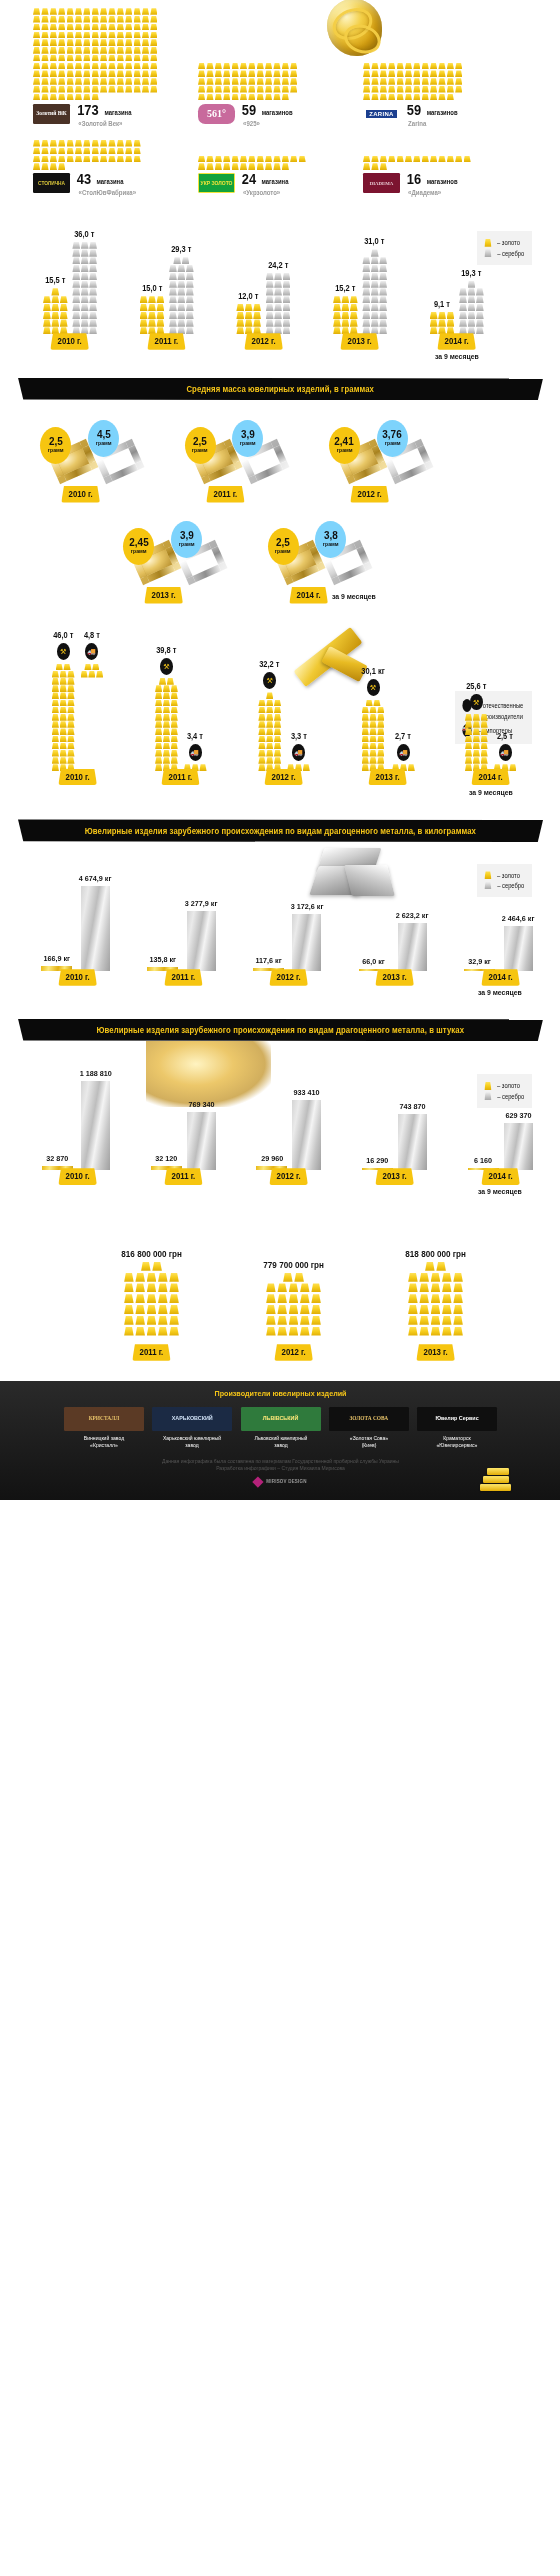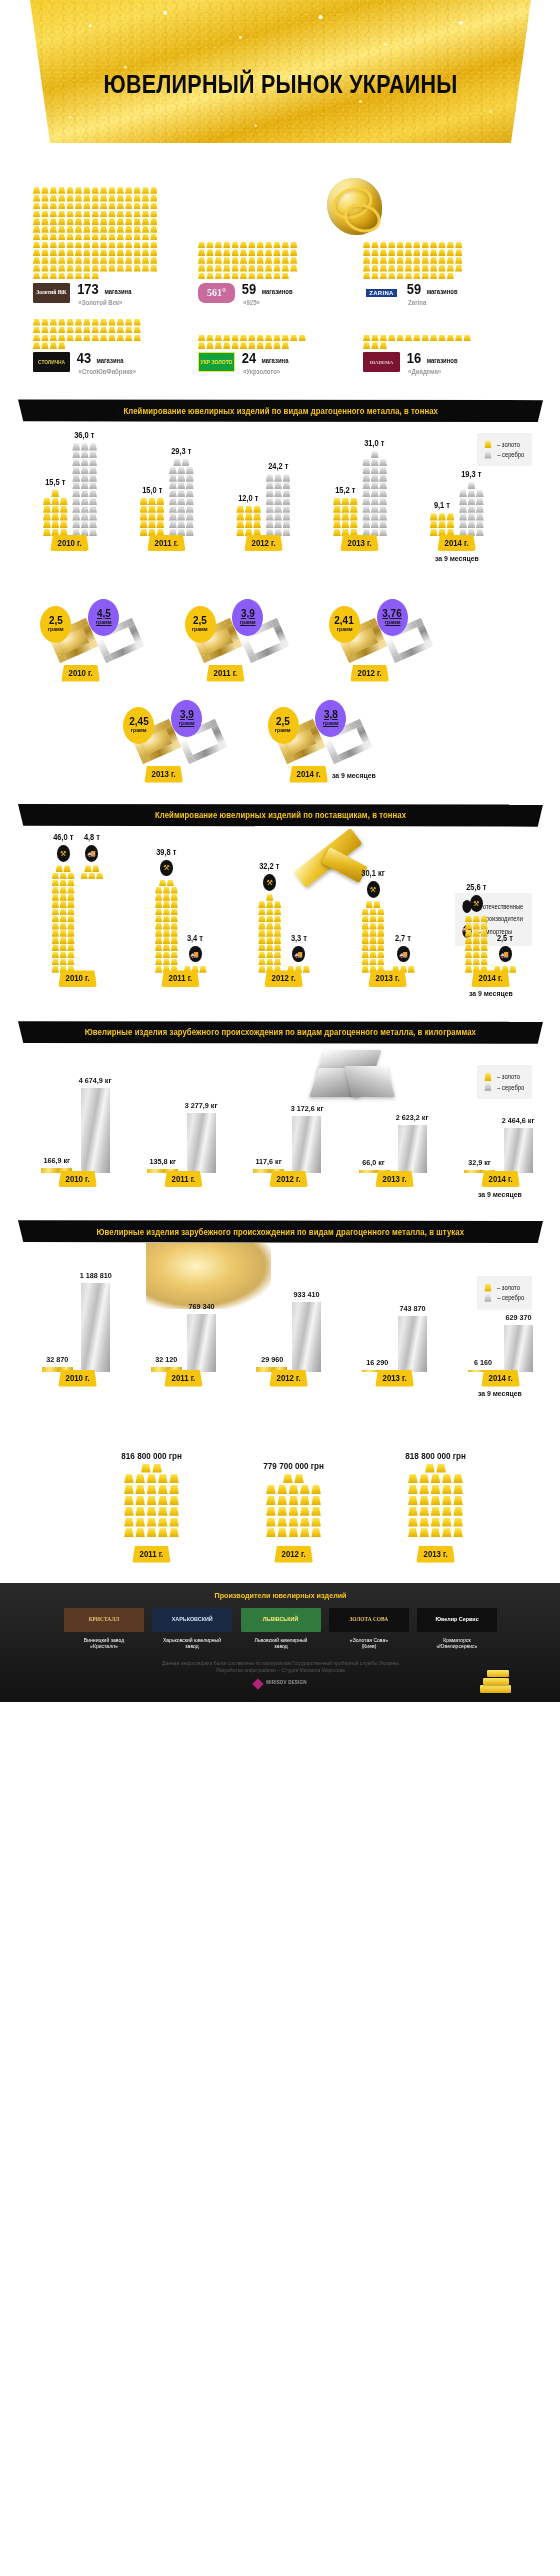--- a/index.html
+++ b/index.html
@@ -190,21 +190,21 @@
   .ring-silver .band {
     border-color:#c9c9c9;
     border-image: linear-gradient(140deg,#ffffff,#d4d4d4 35%,#8e8e8e 70%,#f2f2f2) 1;
   }
   .bubble {
     position:absolute; width:31px; height:37px; border-radius:50%;
     display:flex; flex-direction:column; align-items:center; justify-content:center;
     line-height:1; z-index:3;
   }
   .bubble.gold { background:#f6c510; }
-  .bubble.silver{ background:#8b5cf6;text-decoration:underline; }
+  .bubble.silver{ background:#7dd3fc; }
   .bubble b { font-size:11.3px; font-weight:bold; color:#111; transform:scaleX(.88);}
   .bubble i { font-style:normal; font-size:5.7px; font-weight:bold; color:#111; transform:scaleX(.9); margin-top:0.6px;}
 
   
   .barchart { position:relative; padding:0 33px; }
   .bar {
     background: linear-gradient(100deg,#d4d4d4 0%, #eaeaea 18%, #bdbdbd 42%, #f4f4f4 58%, #c6c6c6 78%, #9f9f9f 100%);
   }
   .bar.gold {
     background: linear-gradient(100deg,#e8b916 0%, #fde97e 25%, #e3b112 55%, #ffe977 75%, #cfa00a 100%);
@@ -242,24 +242,20 @@
     position:absolute; display:block; height:7.2px; border-radius:1.2px;
     background: linear-gradient(180deg,#ffe86b,#e2ad08);
     box-shadow: 0 0.6px 1.2px rgba(0,0,0,.45);
   }
 </style>
 </head>
 <body>
 
 <div class="page">
 
-  <div class="hero">
-    <div class="hero-gold"></div>
-    <div class="hero-title">ЮВЕЛИРНЫЙ РЫНОК УКРАИНЫ</div>
-  </div>
 
   <div class="sec" style="margin-top:-4.8px;">
 
     <div class="retail-wrap">
       <div class="ring-photo"></div>
 
       <div class="retail-row" style="align-items:flex-end;min-height:89px;">
         <div class="retail-cell">
           <div class="dots" style="width:130px;">
               <span class="ingot" style="width: 7.2px; height: 6.6px;"></span>
@@ -723,23 +719,20 @@
               <span class="cnt-unit">магазинов</span>
               <div class="cnt-name">«Диадема»</div>
             </div>
           </div>
         </div>
       </div>
     </div>
   </div>
 
   <div class="sec" style="margin-top:18px;">
-    <div class="banner">
-      <span>Клеймирование ювелирных изделий по видам драгоценного металла, в тоннах</span>
-    </div>
 
     <div class="picto-area" style="padding-top:12px;height:149px;">
       <div class="legend" style="position:absolute;right:29px;top:10.7px;">
         <div class="legend-row">
           <span class="ingot"></span>
           <span>– золото</span>
         </div>
         <div class="legend-row">
           <span class="ingot silver"></span>
           <span>– серебро</span>
@@ -1169,20 +1162,23 @@
             <div style="text-align: center;"><div class="label-year">2013 г.</div></div>
           </div>
           <div style="width: 74px; display: flex; justify-content: center;">
             <div style="text-align: center;"><div class="label-year">2014 г.</div><div class="nine-months" style="margin-top: 2.4px;">за 9 месяцев</div></div>
           </div>
         </div>
     </div>
   </div>
 
   <div class="sec" style="margin-top:8.3px;">
+    <div class="banner">
+      <span>Средняя масса ювелирных изделий, в граммах</span>
+    </div>
     <div style="padding:15.5px 33px 6px;">
       <div id="avgmass-row1" style="display:flex;gap:27.4px;">
           <div style="position: relative; width: 117px; height: 89px;">
             <div class="ring3d ring-gold" style="position: absolute; left: 16.7px; top: 25px;">
               <span class="band"></span>
             </div>
             <div class="bubble gold" style="left: 7.2px; top: 10.7px;">
               <b>2,5</b>
               <i>грамм</i>
             </div>
@@ -1264,23 +1260,20 @@
               <i>грамм</i>
             </div>
             <span class="nine-months" style="position: absolute; left: 70px; top: 75px; white-space: nowrap;">за 9 месяцев</span>
             <div style="text-align: center; position: absolute; left: 27.4px; top: 70px;"><div class="label-year">2014 г.</div></div>
           </div>
         </div>
     </div>
   </div>
 
   <div class="sec" style="margin-top:13px;">
-    <div class="banner">
-      <span>Клеймирование ювелирных изделий по поставщикам, в тоннах</span>
-    </div>
     <div class="picto-area" style="padding-top:8.3px;height:179px;">
       <div style="position:absolute;left:286px;top:3.6px;width:89px;height:66px;">
         <div style="position:absolute;left:6px;top:18px;width:72px;height:20px;transform:rotate(-38deg);border-radius:2.4px;background:linear-gradient(160deg,#fff3b4,#f0c933 40%,#c7930a 100%);box-shadow:0 1.8px 3.6px rgba(0,0,0,.3);"></div>
         <div style="position:absolute;left:37px;top:26px;width:43px;height:18px;transform:rotate(28deg);border-radius:2.4px;background:linear-gradient(160deg,#ffeb9a,#e8bb22 45%,#b8850a 100%);box-shadow:0 1.8px 3.6px rgba(0,0,0,.3);"></div>
       </div>
 
       <div class="legend" style="position:absolute;right:29px;top:66px;">
         <div class="legend-row">
           <span class="pill sm">⚒</span>
           <span>– отечественные</span>

